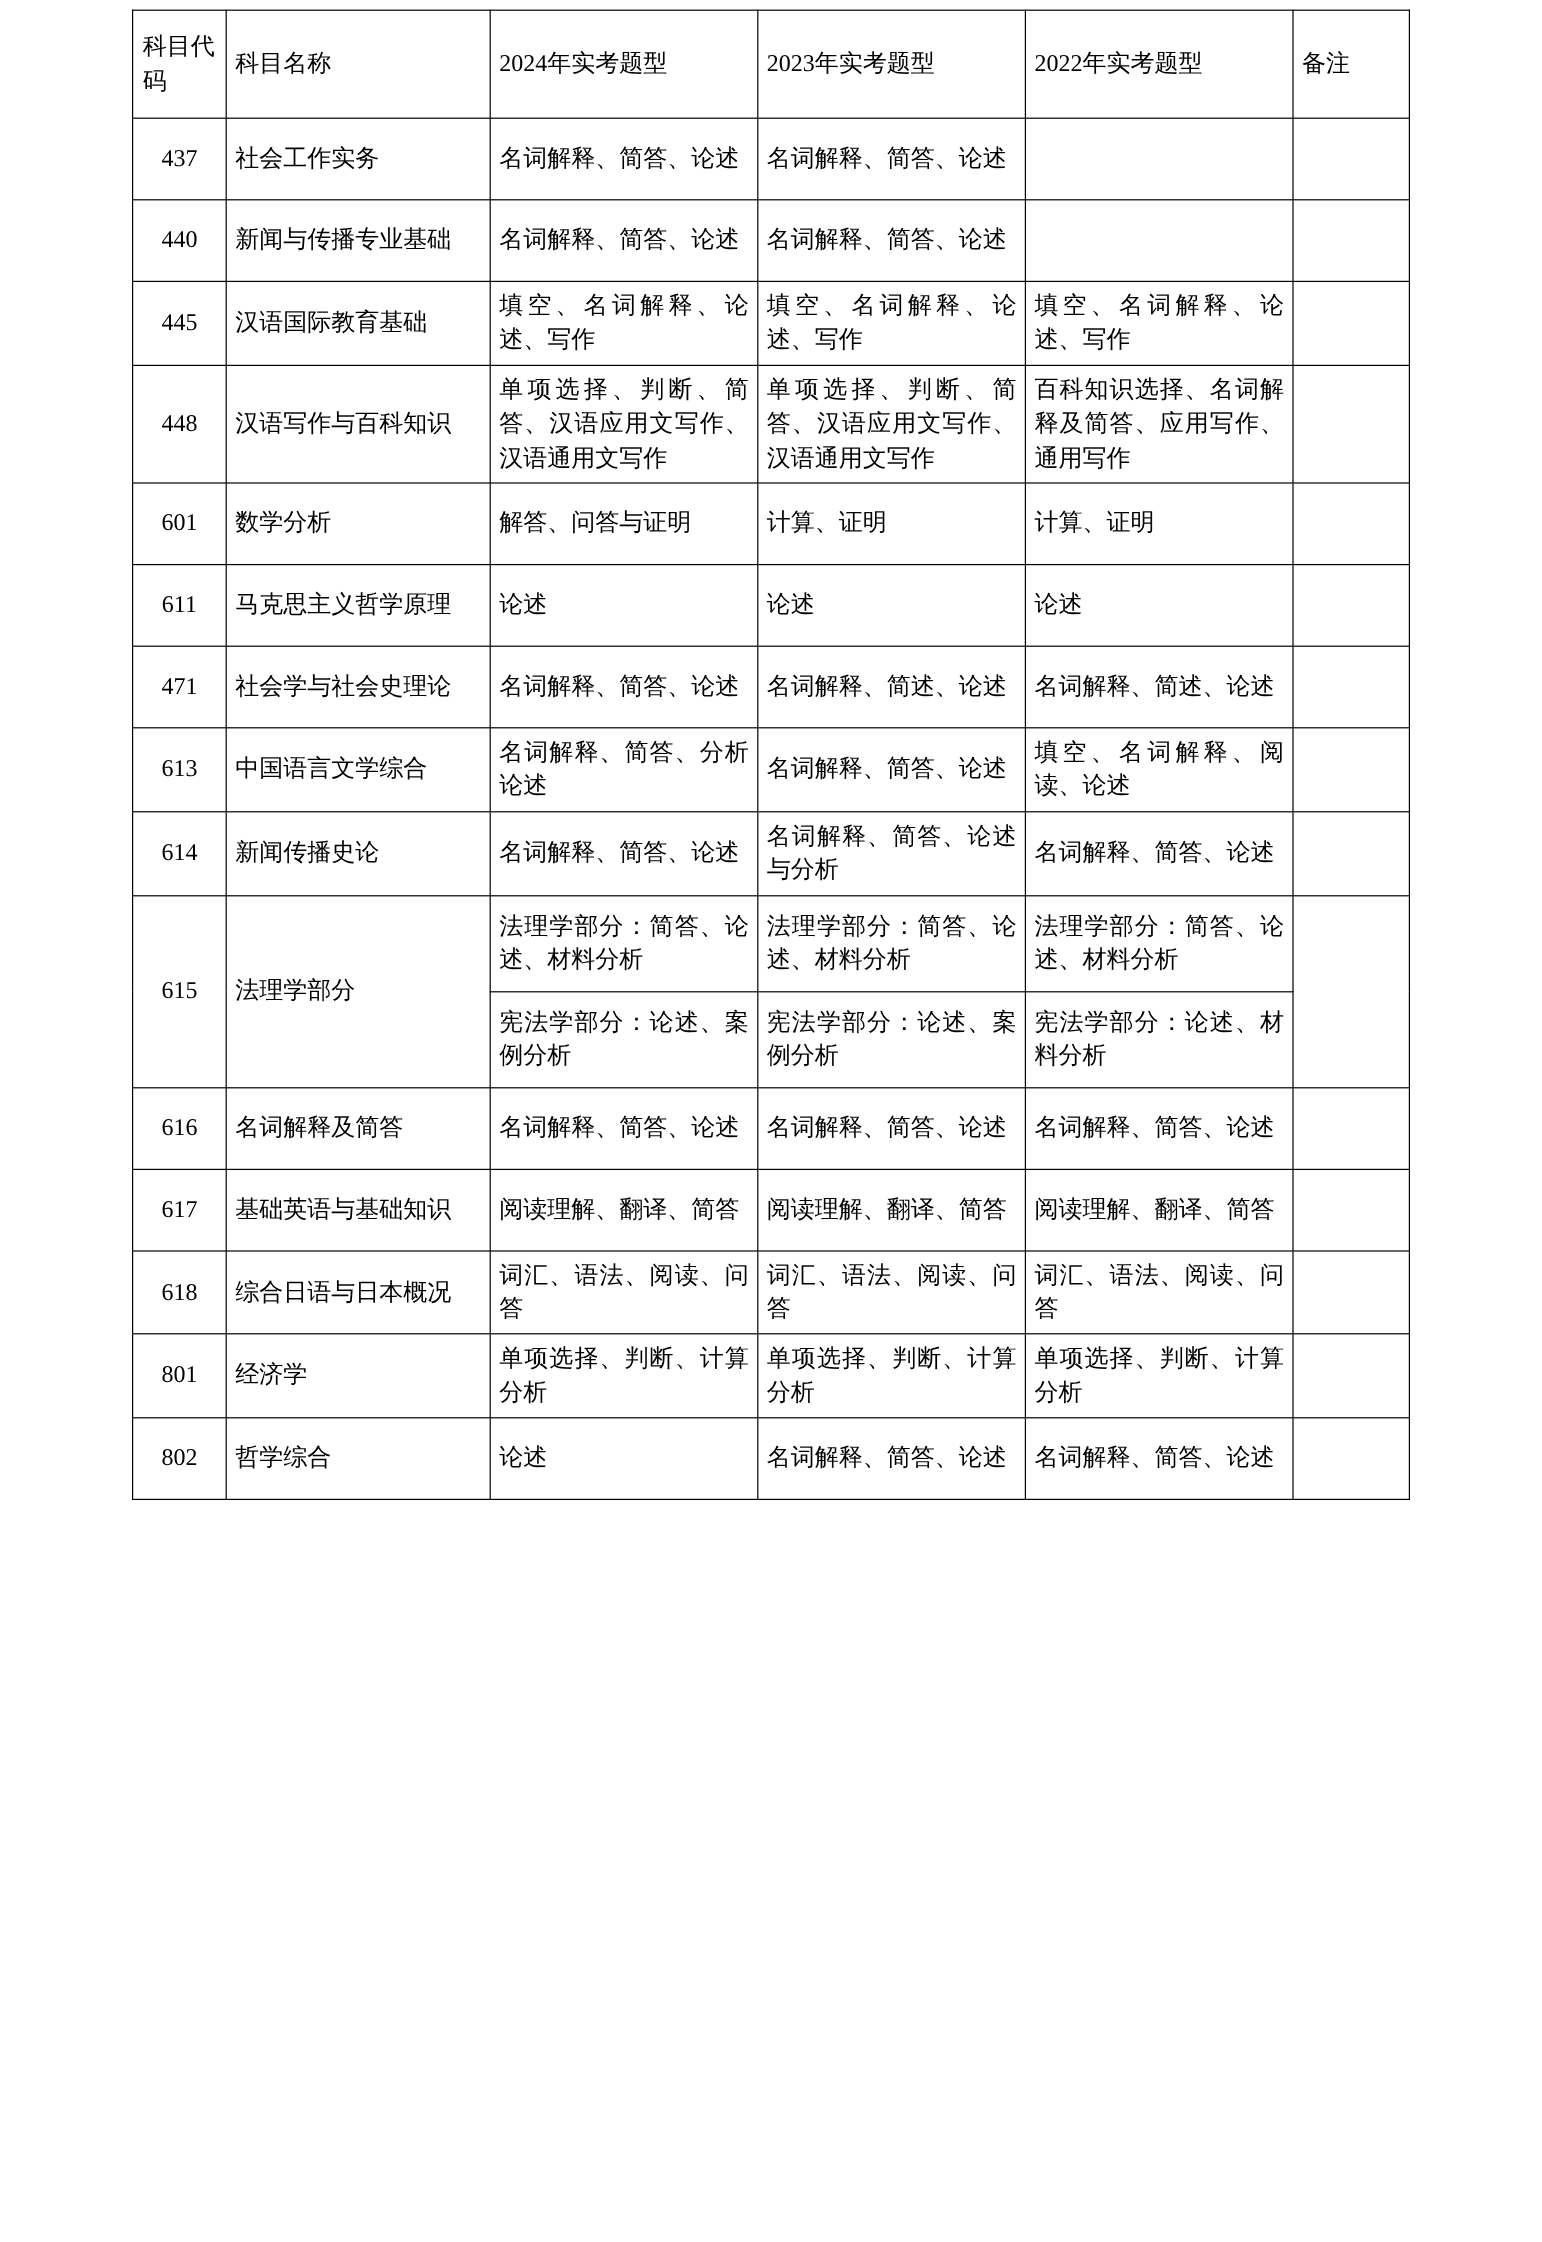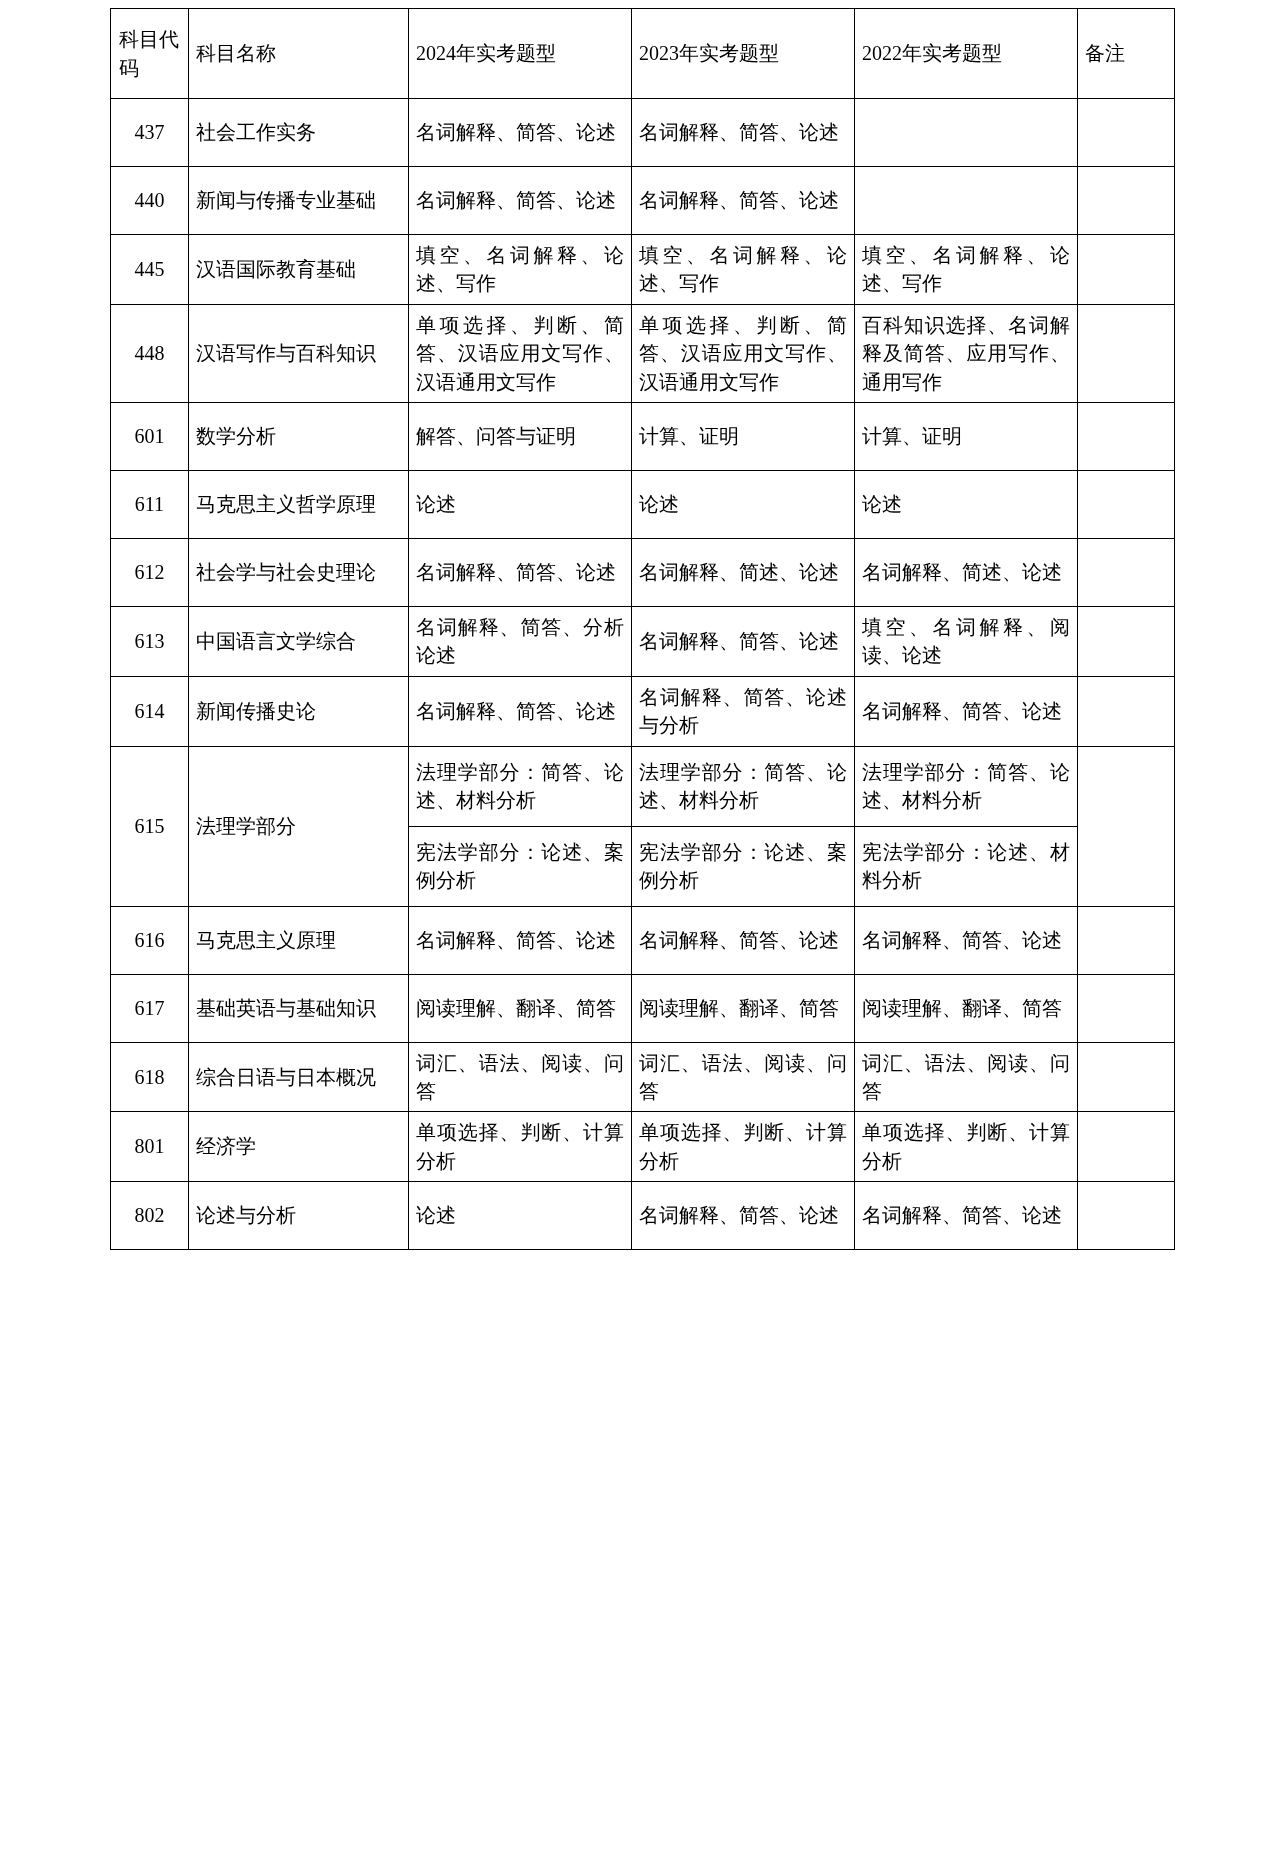--- a/index.html
+++ b/index.html
@@ -141,21 +141,21 @@
       <tr>
         <td class="code">611</td>
         <td class="name">马克思主义哲学原理</td>
         <td class="cell">论述</td>
         <td class="cell">论述</td>
         <td class="cell">论述</td>
         <td class="note"></td>
       </tr>
 
       <tr>
-        <td class="code">612</td>
+        <td class="code">471</td>
         <td class="name">社会学与社会史理论</td>
         <td class="cell">名词解释、简答、论述</td>
         <td class="cell">名词解释、简述、论述</td>
         <td class="cell">名词解释、简述、论述</td>
         <td class="note"></td>
       </tr>
 
       <tr>
         <td class="code">613</td>
         <td class="name">中国语言文学综合</td>
@@ -183,21 +183,21 @@
         <td class="note" rowspan="2"></td>
       </tr>
       <tr class="tall">
         <td class="cell">宪法学部分：论述、案例分析</td>
         <td class="cell">宪法学部分：论述、案例分析</td>
         <td class="cell">宪法学部分：论述、材料分析</td>
       </tr>
 
       <tr>
         <td class="code">616</td>
-        <td class="name">马克思主义原理</td>
+        <td class="name">名词解释及简答</td>
         <td class="cell">名词解释、简答、论述</td>
         <td class="cell">名词解释、简答、论述</td>
         <td class="cell">名词解释、简答、论述</td>
         <td class="note"></td>
       </tr>
 
       <tr>
         <td class="code">617</td>
         <td class="name">基础英语与基础知识</td>
         <td class="cell">阅读理解、翻译、简答</td>
@@ -219,21 +219,21 @@
         <td class="code">801</td>
         <td class="name">经济学</td>
         <td class="cell">单项选择、判断、计算分析</td>
         <td class="cell">单项选择、判断、计算分析</td>
         <td class="cell">单项选择、判断、计算分析</td>
         <td class="note"></td>
       </tr>
 
       <tr>
         <td class="code">802</td>
-        <td class="name">论述与分析</td>
+        <td class="name">哲学综合</td>
         <td class="cell">论述</td>
         <td class="cell">名词解释、简答、论述</td>
         <td class="cell">名词解释、简答、论述</td>
         <td class="note"></td>
       </tr>
 
     </tbody>
   </table>
 </div>
 

